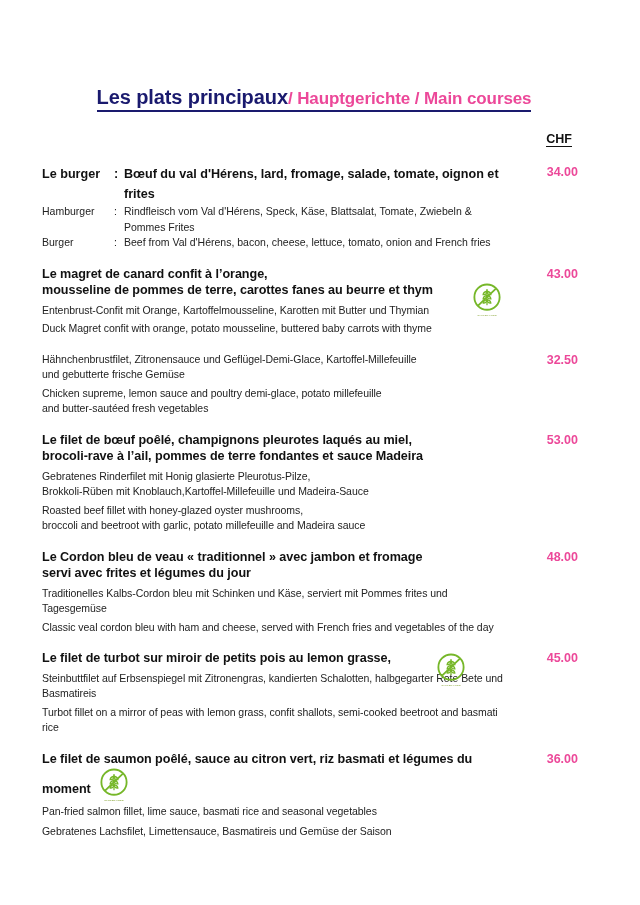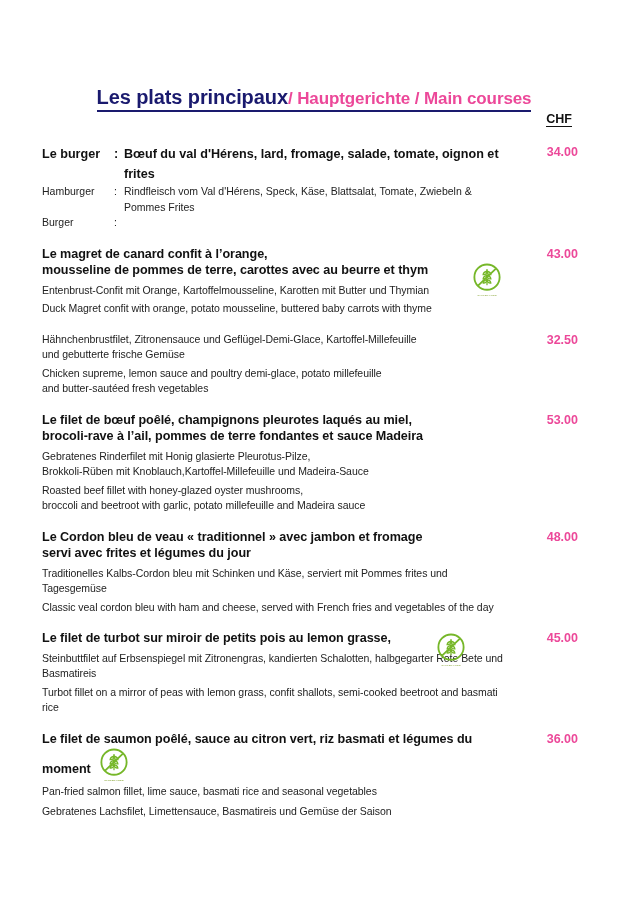--- a/index.html
+++ b/index.html
@@ -43,20 +43,21 @@
   }
   .title-rest {
     font-size: 17px;
     font-weight: bold;
     color: #ec4899;
     letter-spacing: -0.1px;
   }
 
   
   .chf-row {
+    margin-top: 20px;
     height: 18px;
     position: relative;
   }
   .chf {
     position: absolute;
     right: 14px;
     top: 0;
     font-size: 12.5px;
     font-weight: bold;
     color: #111;
@@ -179,20 +180,21 @@
             <span class="txt">Bœuf  du val d'Hérens, lard,  fromage, salade, tomate, oignon et frites</span>
           </div>
           <div class="burger-row sub">
             <span class="lbl">Hamburger</span>
             <span class="col">:</span>
             <span class="txt">Rindfleisch vom Val d'Hérens, Speck, Käse, Blattsalat, Tomate, Zwiebeln &amp; Pommes Frites</span>
           </div>
           <div class="burger-row sub">
             <span class="lbl">Burger</span>
             <span class="col">:</span>
+            <span class="txt">Beef from Val d'Hérens, bacon, cheese, lettuce, tomato, onion and French fries</span>
           </div>
         </div>
       </div>
       <div class="item">
         <span class="price">43.00</span>
         <div class="item-body">
           <span class="gf-icon gf-abs" style="right:82px; top:16px;"><svg viewBox="0 0 40 44" width="34" height="37" xmlns="http://www.w3.org/2000/svg">
               <circle cx="20" cy="18" r="15" fill="none" stroke="#76b729" stroke-width="2.2"></circle>
               <g stroke="#76b729" stroke-width="1.5" fill="none" stroke-linecap="round">
                 <line x1="20" y1="9" x2="20" y2="27"></line>
@@ -201,21 +203,21 @@
                 <path d="M20 16 q-4 0.5 -4.6 4 q4.2 0.4 4.6 -4z"></path>
                 <path d="M20 16 q4 0.5 4.6 4 q-4.2 0.4 -4.6 -4z"></path>
                 <path d="M20 21 q-4 0.5 -4.6 4 q4.2 0.4 4.6 -4z"></path>
                 <path d="M20 21 q4 0.5 4.6 4 q-4.2 0.4 -4.6 -4z"></path>
               </g>
               <line x1="10" y1="27.5" x2="30" y2="8.5" stroke="#76b729" stroke-width="2.2" stroke-linecap="round"></line>
               <text class="gf-cap" x="20" y="40" text-anchor="middle">GLUTEN FREE</text>
             </svg></span>
           <div class="fr-title">
             <span class="ln">Le magret de canard confit à l’orange,</span>
-            <span class="ln">mousseline de pommes de terre, carottes avec au beurre et thym</span>
+            <span class="ln">mousseline de pommes de terre, carottes fanes au beurre et thym</span>
           </div>
           <div class="desc de">
             <span class="ln">Entenbrust-Confit mit Orange, Kartoffelmousseline, Karotten mit Butter und Thymian</span>
           </div>
           <div class="desc en">
             <span class="ln">Duck Magret confit with orange, potato mousseline, buttered baby carrots with thyme</span>
           </div>
         </div>
       </div>
       <div class="item">

